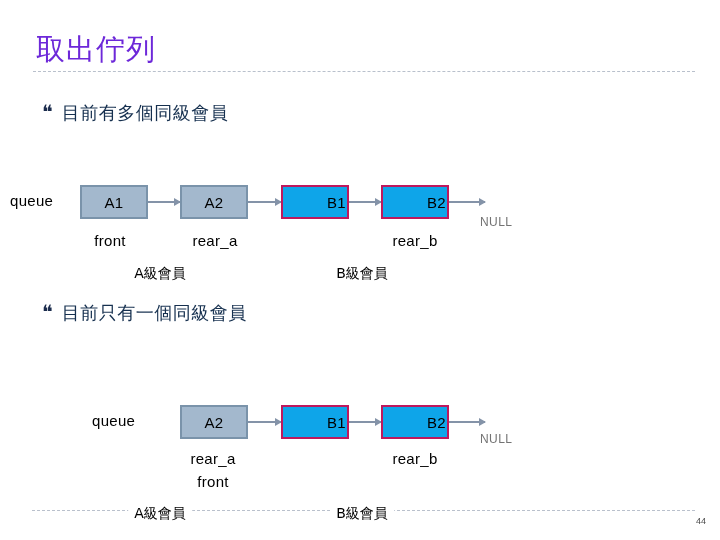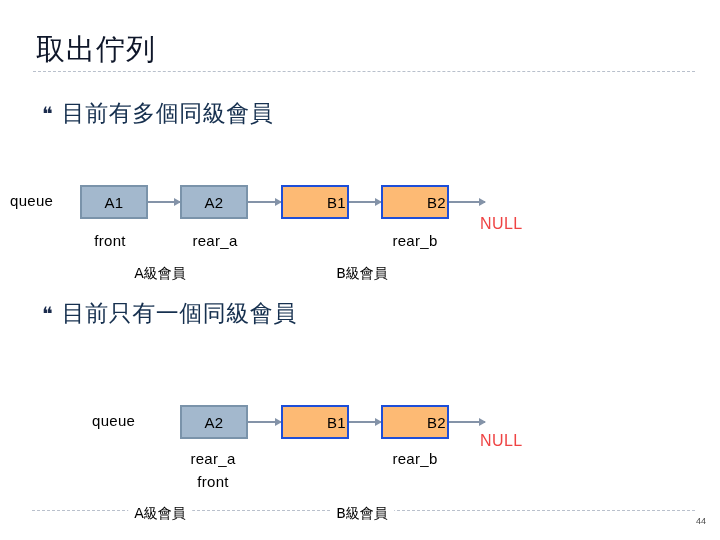--- a/index.html
+++ b/index.html
@@ -16,21 +16,21 @@
     color: #000000;
   }
 
   
   #slide-title {
     position: absolute;
     left: 36px;
     top: 30px;
     font-size: 29px;
     line-height: 38px;
-    color: #0f172a;
+    color: #6d28d9;
     font-family: "Liberation Serif", "DejaVu Serif", serif;
     letter-spacing: 1px;
     white-space: nowrap;
   }
   #title-rule {
     position: absolute;
     left: 33px;
     top: 71px;
     width: 662px;
     height: 0;
@@ -45,21 +45,21 @@
     white-space: nowrap;
   }
   .bullet-glyph {
     font-family: "Liberation Serif", "DejaVu Serif", serif;
     font-size: 20px;
     color: #1b2c4d;
     margin-right: 9px;
     line-height: 1;
   }
   .bullet-text {
-    font-size: 23px;
+    font-size: 18px;
     color: #16304f;
     line-height: 30px;
     letter-spacing: 0.5px;
   }
   #bullet-1 { left: 42px; top: 98px; }
   #bullet-2 { left: 42px; top: 298px; }
 
   
   .diagram {
     position: absolute;
@@ -78,22 +78,22 @@
     justify-content: center;
     font-size: 15px;
     color: #000000;
     letter-spacing: 0.3px;
   }
   .node.a-node {
     background: #a3b8cd;
     border: 2px solid #7a93aa;
   }
   .node.b-node {
-    background: #fdba74;
-    border: 2px solid #1d4ed8;
+    background: #0ea5e9;
+    border: 2px solid #be185d;
     padding-left: 43px;
   }
   .conn {
     position: absolute;
     height: 2px;
     background: #8493a8;
   }
   .conn::after {
     content: "";
     position: absolute;
@@ -107,22 +107,22 @@
   }
   .plain-label {
     position: absolute;
     font-size: 15px;
     color: #000000;
     white-space: nowrap;
     letter-spacing: 0.3px;
   }
   .null-label {
     position: absolute;
-    font-size: 16px;
-    color: #ef4444;
+    font-size: 12px;
+    color: #737373;
     white-space: nowrap;
     letter-spacing: 0.4px;
     text-align: center;
   }
   .group-label {
     position: absolute;
     font-size: 14px;
     color: #000000;
     white-space: nowrap;
     font-family: "DejaVu Sans", "Liberation Sans", sans-serif;

